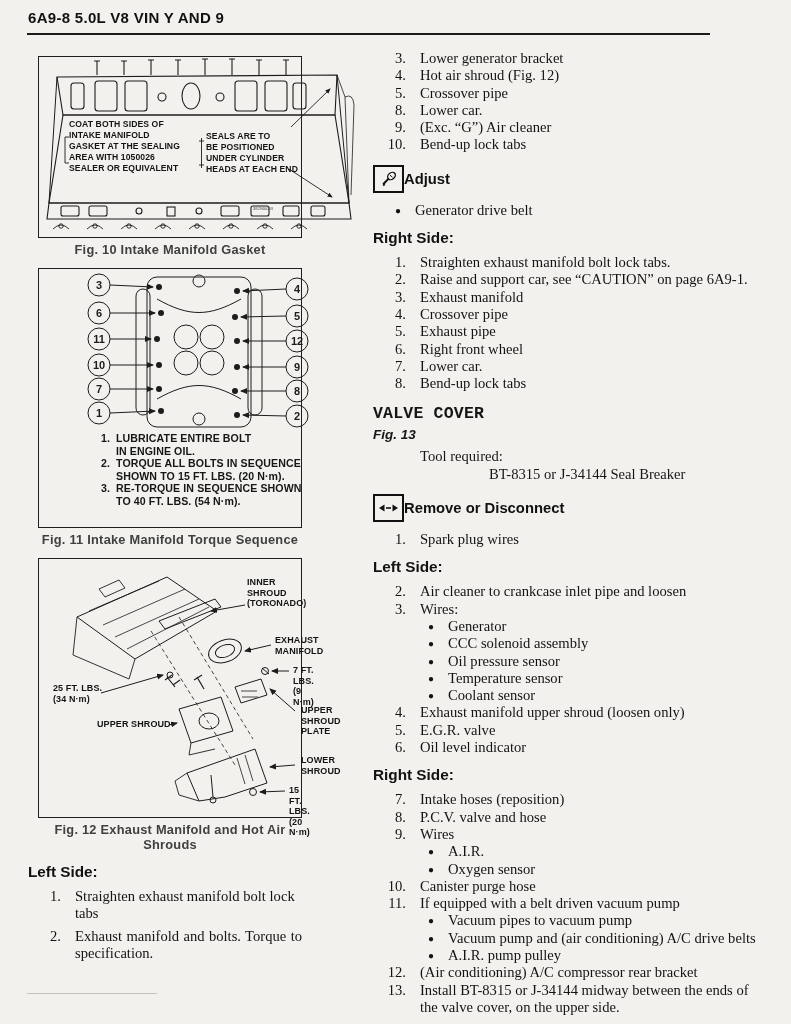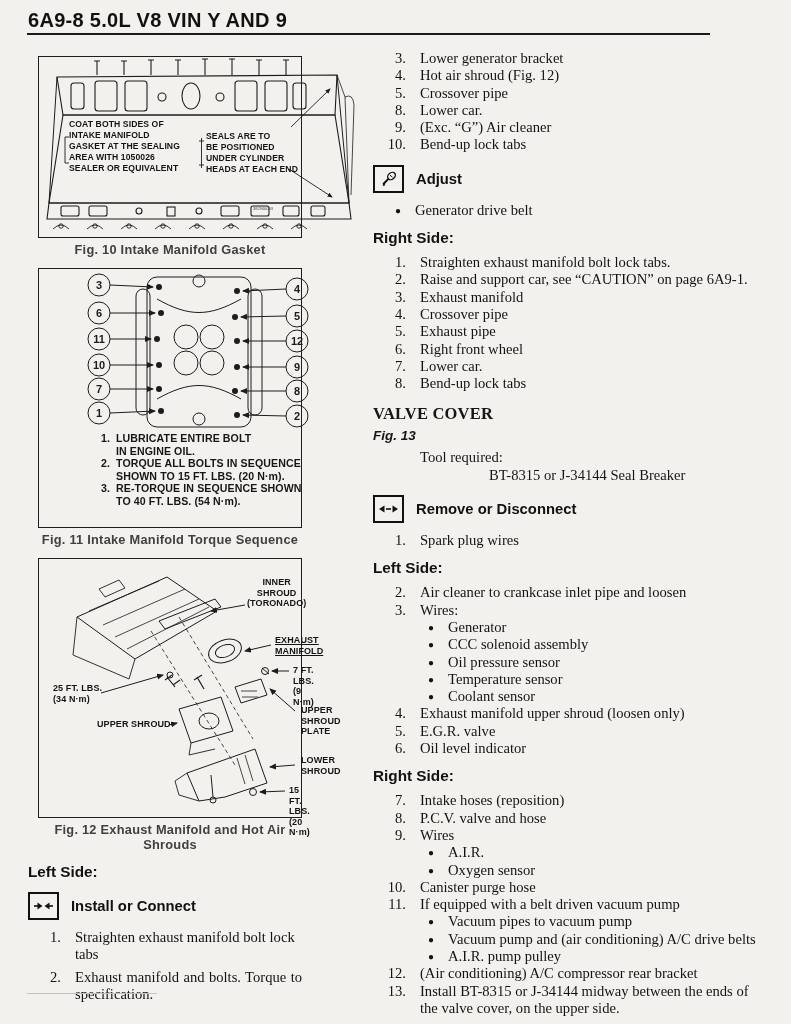--- a/index.html
+++ b/index.html
@@ -1,20 +1,20 @@
 <!DOCTYPE html>
 <html><head>
 <meta charset="utf-8">
 <style>
   html,body{margin:0;padding:0;}
   .page{position:relative;width:791px;height:1024px;background:#f2f1ee;color:#161616;
         font-family:"Liberation Serif", serif;overflow:hidden;}
   
   .hdr{position:absolute;left:28px;top:9px;font-family:"Liberation Sans",sans-serif;
-       font-weight:bold;font-size:20px;letter-spacing:.3px;color:#111;}
+       font-weight:bold;font-size:15px;letter-spacing:.3px;color:#111;}
   .hdr-rule{position:absolute;left:27px;top:33px;width:683px;height:2px;background:#1c1c1c;}
   .foot-line{position:absolute;left:27px;top:993px;width:130px;height:1px;background:#c2c2c0;}
 
   
   .colL{position:absolute;left:38px;top:56px;width:264px;}
   .colR{position:absolute;left:383px;top:50px;width:382px;}
 
   
   .figbox{position:relative;border:1.6px solid #1e1e1e;background:transparent;}
   .figcap{font-family:"Liberation Sans",sans-serif;font-weight:600;font-size:12.8px;
@@ -38,29 +38,29 @@
      margin:10px 0 7px -10px;}
   .li{display:flex;font-size:14.6px;line-height:17.3px;color:#131313;}
   .li .n{flex:none;width:23px;text-align:right;}
   .li .t{padding-left:14px;}
   .bul{display:flex;font-size:14.6px;line-height:17.3px;padding-left:45px;color:#131313;}
   .bul .b{flex:none;font-size:10px;padding-right:14px;line-height:17.3px;}
   .indent1{margin-left:37px;font-size:14.6px;line-height:17.3px;}
   .indent2{margin-left:106px;font-size:14.6px;line-height:17.3px;}
   .figref{font-family:"Liberation Sans",sans-serif;font-weight:bold;font-style:italic;
           font-size:13.5px;margin:2px 0 6px -10px;}
-  .bighead{font-family:Liberation Serif, serif;font-weight:bold;font-size:16.5px;
+  .bighead{font-family:Liberation Mono, monospace;font-weight:bold;font-size:16.5px;
            margin:12px 0 4px -10px;letter-spacing:.2px;}
 
   
   .iconrow{display:flex;align-items:center;margin:11px 0 9px -10px;}
   .ibox{flex:none;width:27px;height:24px;border:2.2px solid #111;display:flex;
         align-items:center;justify-content:center;background:transparent;}
   .ilabel{font-family:"Liberation Sans",sans-serif;font-weight:bold;font-size:14.8px;
-          padding-left:12px;color:#111;}
+          padding-left:0;color:#111;}
   .just .t{text-align:justify;}
   svg{display:block;}
 </style>
 </head>
 <body>
 
 <div class="page">
 
   <div class="hdr">6A9-8  5.0L V8 VIN Y AND 9</div>
   <div class="hdr-rule"></div>
@@ -301,55 +301,42 @@
           <path d="M206,46 L172,52" marker-end="url(#ar2)"></path>
           <path d="M232,86 L206,92" marker-end="url(#ar2)"></path>
           <path d="M250,112 L233,112" marker-end="url(#ar2)"></path>
           <path d="M256,152 L231,130" marker-end="url(#ar2)"></path>
           <path d="M62,134 L124,116" marker-end="url(#ar2)"></path>
           <path d="M130,166 L138,164" marker-end="url(#ar2)"></path>
           <path d="M256,206 L231,208" marker-end="url(#ar2)"></path>
           <path d="M246,232 L221,233" marker-end="url(#ar2)"></path>
         </g>
       </svg>
-      <div class="f12lab" style="left:208px;top:18px;text-align:center;">INNER
+      <div class="f12lab" style="left:208px;top:18px;">INNER
 SHROUD
 (TORONADO)</div>
-      <div class="f12lab" style="left:236px;top:76px;text-decoration:underline;">EXHAUST
+      <div class="f12lab" style="left:236px;top:76px;">EXHAUST
 MANIFOLD</div>
       <div class="f12lab" style="left:254px;top:106px;">7 FT.  LBS.
 (9 N·m)</div>
       <div class="f12lab" style="left:262px;top:146px;">UPPER
 SHROUD
 PLATE</div>
       <div class="f12lab" style="left:14px;top:124px;">25 FT.  LBS.
 (34 N·m)</div>
       <div class="f12lab" style="left:58px;top:160px;">UPPER SHROUD</div>
       <div class="f12lab" style="left:262px;top:196px;">LOWER
 SHROUD</div>
       <div class="f12lab" style="left:250px;top:226px;">15 FT.  LBS.
 (20 N·m)</div>
     </div>
     <div class="figcap">Fig. 12 Exhaust Manifold and Hot Air Shrouds</div>
 
     <div class="h">Left Side:</div>
 
-    <div class="iconrow">
-      <span class="ibox">
-        <svg width="21" height="12" viewBox="0 0 21 12">
-          <g stroke="#111" stroke-width="1.6" fill="#111">
-            <line x1="1" y1="6" x2="8" y2="6"></line>
-              <path d="M9.5,6 L4.5,2.6 V9.4 Z" stroke="none"></path>
-            <line x1="20" y1="6" x2="13" y2="6"></line>
-              <path d="M11.5,6 L16.5,2.6 V9.4 Z" stroke="none"></path>
-          </g>
-        </svg>
-      </span>
-      <span class="ilabel">Install or Connect</span>
-    </div>
 
     <div class="li" style="margin-bottom:5px;">
       <span class="n">1.</span>
       <span class="t">Straighten exhaust manifold bolt lock tabs</span>
     </div>
     <div class="li just">
       <span class="n">2.</span>
       <span class="t">Exhaust manifold and bolts. Torque to specification.</span>
     </div>
   </div>

